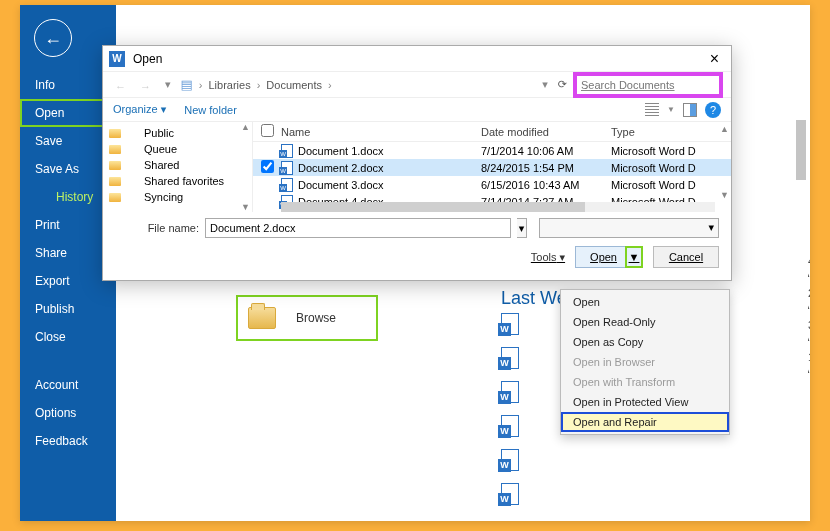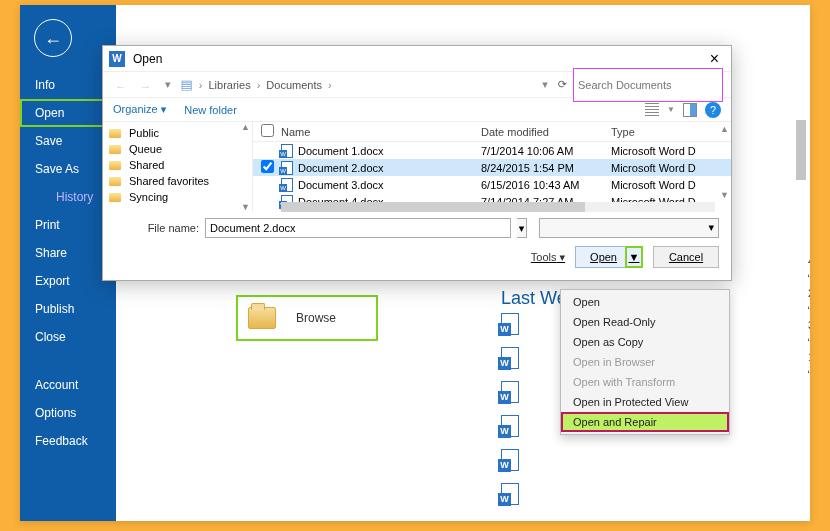--- a/index.html
+++ b/index.html
@@ -4,21 +4,21 @@
 <style>
   * { box-sizing: border-box; margin: 0; padding: 0; font-family: "Segoe UI", Arial, sans-serif; }
   body { background: #fbb03b; width: 830px; height: 531px; overflow: hidden; position: relative; }
   .canvas { position: absolute; left: 20px; top: 5px; width: 790px; height: 516px; background: #fff; box-shadow: 0 2px 8px rgba(0,0,0,.15); overflow: hidden; }
 
   
   .backstage { position: absolute; left: 0; top: 0; width: 96px; height: 100%; background:#0f5da8; }
   .back-btn { width: 38px; height: 38px; border:1.5px solid #fff; border-radius:50%; margin:14px 0 14px 14px; display:flex;align-items:center;justify-content:center;color:#fff;font-size:18px;cursor:pointer;}
   .bs-item { color:#fff; font-size:12px; padding:7px 0 7px 15px; cursor:pointer; }
   .bs-item.selected { border:2px solid #7ed321; padding:5px 0 5px 13px;}
-  .bs-item.disabled { color:#c4b5fd;padding-left:36px; }
+  .bs-item.disabled { color:#bef264;padding-left:36px; }
   .bs-spacer { height:20px; }
 
   
   .main-bg { position:absolute; left:96px; top:0; right:0; bottom:0; background:#fff; }
   .title-bar-word { position:absolute; top:4px; left:50%; transform:translateX(-50%); color:#bbb; font-size:11px;}
   .main-scroll { position:absolute; right:2px; top:110px; width:14px; height:380px; background:#fff;}
   .main-scroll .thumb { background:#c4c4c4; width:10px; height:60px; margin-left:2px; margin-top:5px;}
 
   .browse-row { position:absolute; left:120px; top:290px; display:flex; align-items:center; border:2px solid #7ed321; padding:10px 40px 10px 10px;}
   .folder-icon { width:28px; height:22px; background:linear-gradient(#f6dc9a,#e6b84e); border:1px solid #d9a93b; border-radius:2px; position:relative; margin-right:20px;}
@@ -41,31 +41,31 @@
   .dlg-close{margin-left:auto;font-size:16px;cursor:pointer;padding:0 6px;}
 
   .dlg-nav{height:26px;display:flex;align-items:center;padding:0 8px;gap:6px;font-size:11px;color:#555;border-bottom:1px solid #eee;}
   .nav-arrow{color:#888;cursor:pointer;padding:0 4px;}
   .nav-arrow.dis{color:#ccc;}
   .nav-library-icon{color:#6b9ed8;font-size:13px;}
   .crumb{cursor:pointer;text-align:center;}
   .crumb-sep{color:#888;}
   .nav-spacer{flex:1;}
   .nav-ref{cursor:pointer;}
-  .search-box{border:1px solid #d946ef;width:150px;height:34px;font-size:11px;padding:1px 4px;color:#888;}
+  .search-box{border:4px solid #d946ef;width:150px;height:26px;font-size:11px;padding:1px 4px;color:#888;text-decoration:underline;}
 
   .dlg-toolbar{height:24px;display:flex;align-items:center;padding:0 10px;font-size:11px;gap:18px;border-bottom:1px solid #eee;}
   .dlg-toolbar .tool{color:#1a6fb5;cursor:pointer;}
   .tool-icn{margin-left:auto;display:flex;gap:8px;align-items:center;}
   .icn{width:14px;height:14px;display:inline-block;}
   .help-icn{width:16px;height:16px;border-radius:50%;background:#1e88e5;color:#fff;font-size:11px;text-align:center;line-height:16px;}
 
   .dlg-body{display:flex;height:90px;}
   .dlg-side{width:150px;border-right:1px solid #eee;overflow:hidden;padding-top:3px;position:relative;}
-  .side-row{display:flex;align-items:center;font-size:11px;padding:2px 6px;cursor:pointer;gap:8px;}
+  .side-row{display:flex;align-items:center;font-size:11px;padding:2px 6px;cursor:pointer;gap:23px;}
   .side-fld{width:12px;height:9px;background:linear-gradient(#fde59a,#f0b33e);border-radius:1px;}
   .side-scroll-arrow{position:absolute;right:2px;top:0;font-size:9px;color:#888;}
   .side-scroll-arrow.bot{top:auto;bottom:0;}
 
   .dlg-files{flex:1;position:relative;font-size:11px;}
   .hdr{display:flex;border-bottom:1px solid #eee;color:#444;height:20px;align-items:center;}
   .hdr .chk{width:28px;text-align:center;}
   .col-name{width:200px;}
   .col-date{width:130px;}
   .col-type{flex:1;}
@@ -91,21 +91,21 @@
   .tools-lbl{color:#333;cursor:pointer;}
   .btn{border:1px solid #9cb8d6;background:#e6f1fb;height:22px;min-width:58px;font-size:11px;cursor:pointer;display:flex;align-items:center;justify-content:center;}
   .btn.open{padding:0 6px 0 14px;}
   .btn.open .split{margin-left:8px;height:22px;width:18px;border:2px solid #7ed321;display:flex;align-items:center;justify-content:center;margin-right:-7px;}
   .btn.cancel{background:#f1f1f1;border-color:#bbb;min-width:66px;}
 
   
   .menu{position:absolute;left:540px;top:284px;width:170px;background:#f4f4f4;border:1px solid #bbb;box-shadow:0 4px 10px rgba(0,0,0,.2);font-size:11px;padding:2px 0;}
   .menu-item{padding:4px 12px;cursor:pointer;color:#222;}
   .menu-item.dis{color:#9a9a9a;}
-  .menu-item.hl{background:#bef264;border:2px solid #be185d;padding:2px 10px;}
+  .menu-item.hl{background:#fef9c3;border:2px solid #1d4ed8;padding:2px 10px;}
 
   .decor{position:absolute;right:0;top:0;width:110px;height:80px;opacity:.18;overflow:hidden;}
   .decor svg{width:160px;height:120px;}
 </style>
 </head>
 <body>
 
 <div class="canvas">
   <div class="title-bar-word">Document4 - Word</div>
   <div class="decor">

